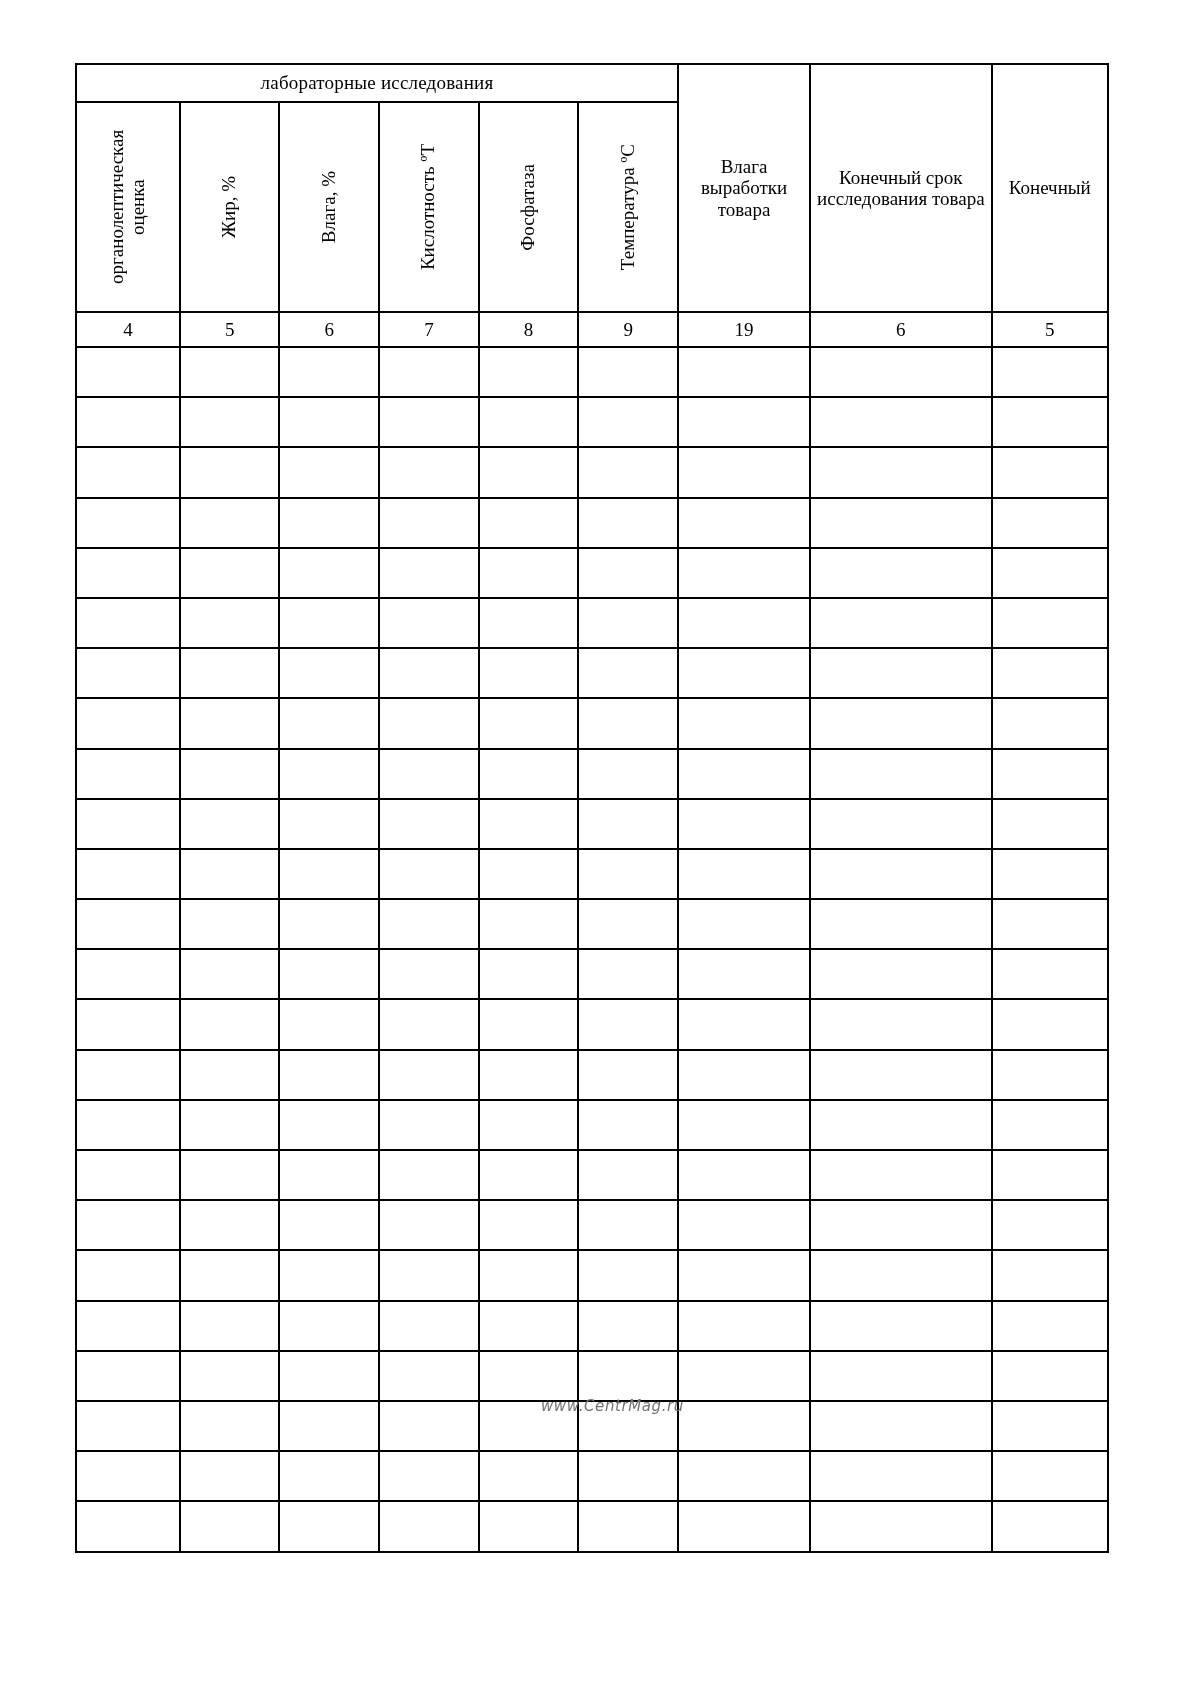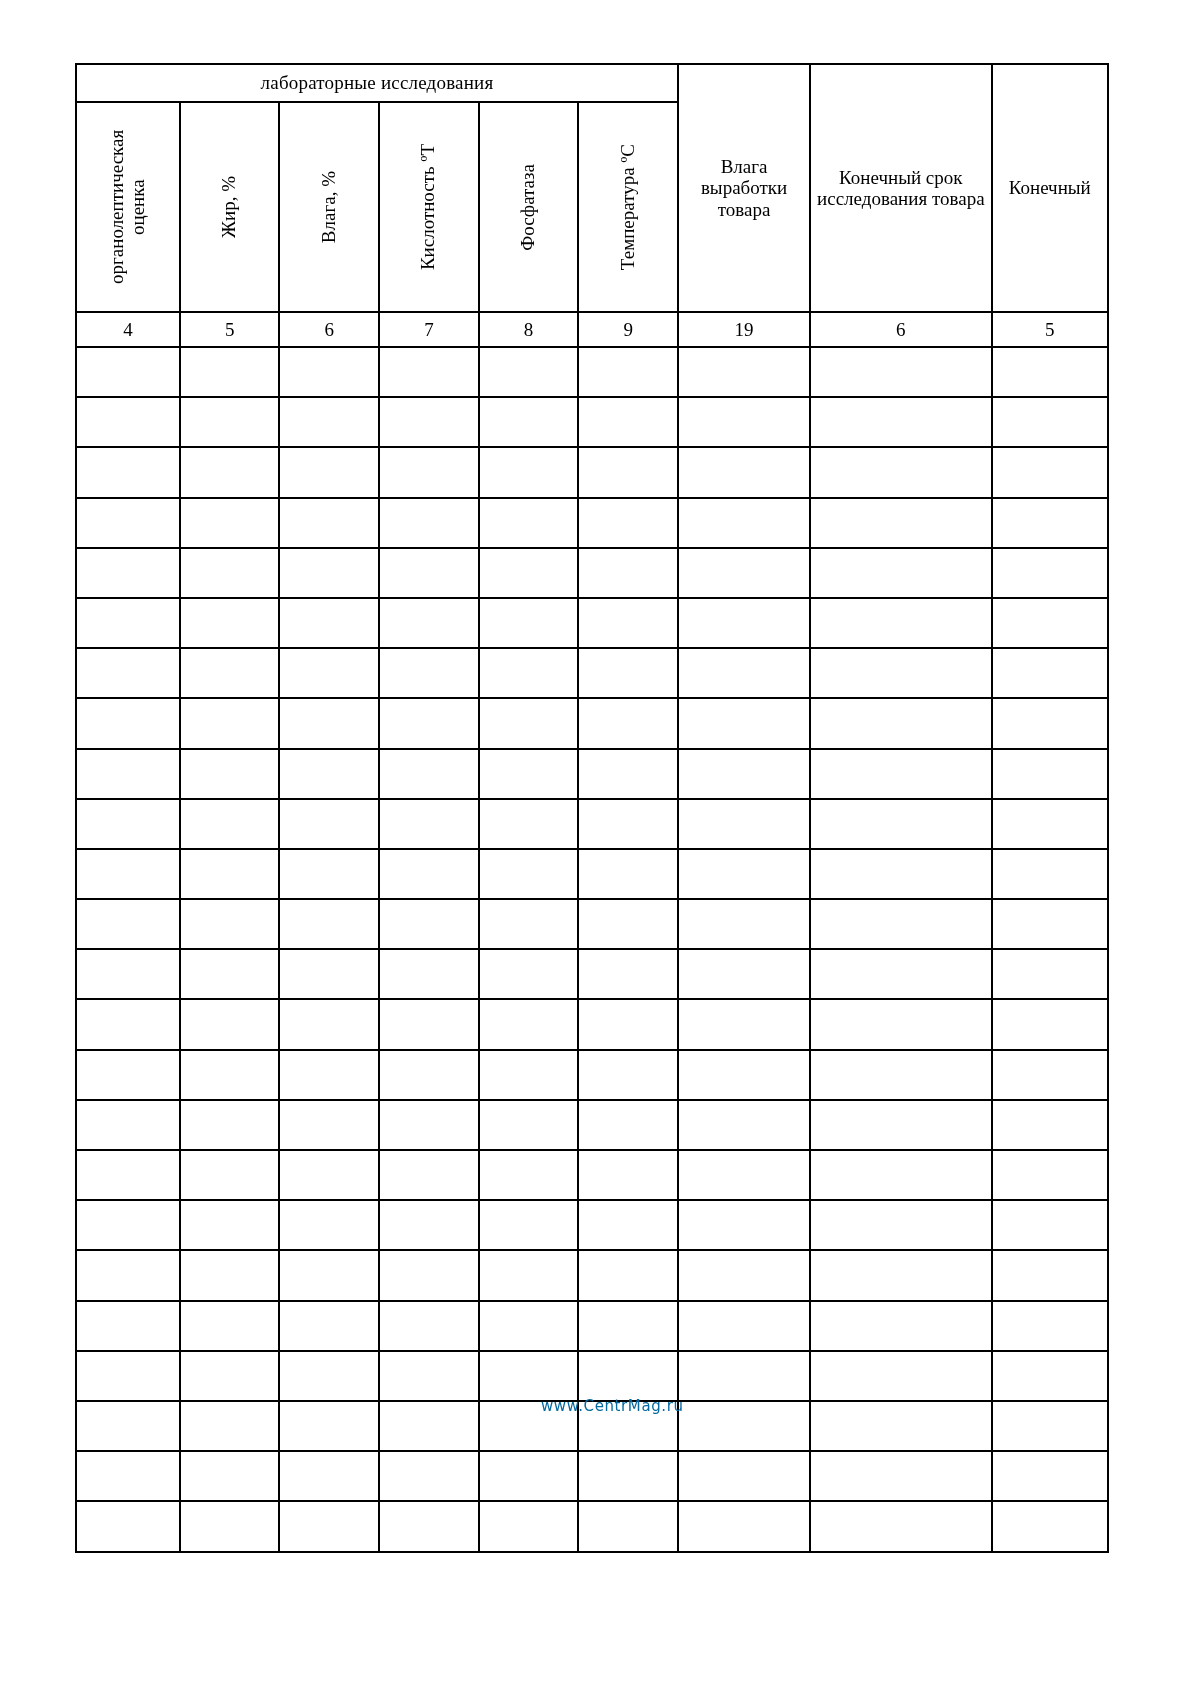--- a/index.html
+++ b/index.html
@@ -94,24 +94,25 @@
   }
   .datarow td {
     height: 48.2px;
   }
   .watermark {
     position: absolute;
     left: 466px;
     top: 1334px;
     font-family: "DejaVu Sans", sans-serif;
     font-size: 15px;
-    color: #0369a1;
+    color: #737373;
     letter-spacing: 0.6px;
     white-space: nowrap;
     pointer-events: none;
+    font-style: italic;
   }
 </style>
 </head>
 <body>
 
 <div class="page">
   <div class="sheet">
     <table class="form">
       <colgroup>
         <col class="c1">

